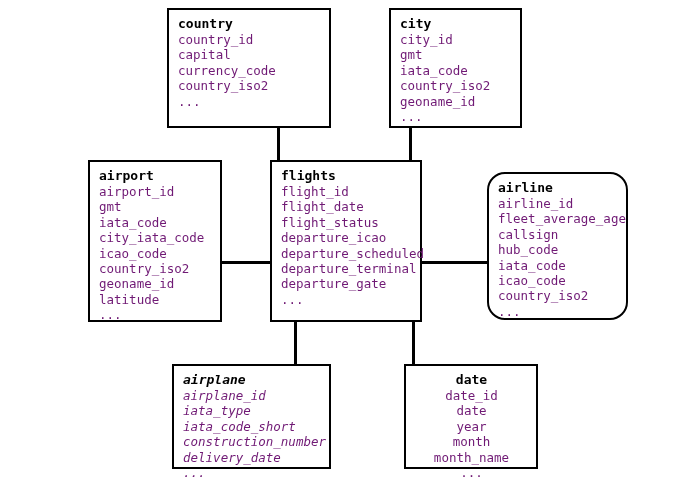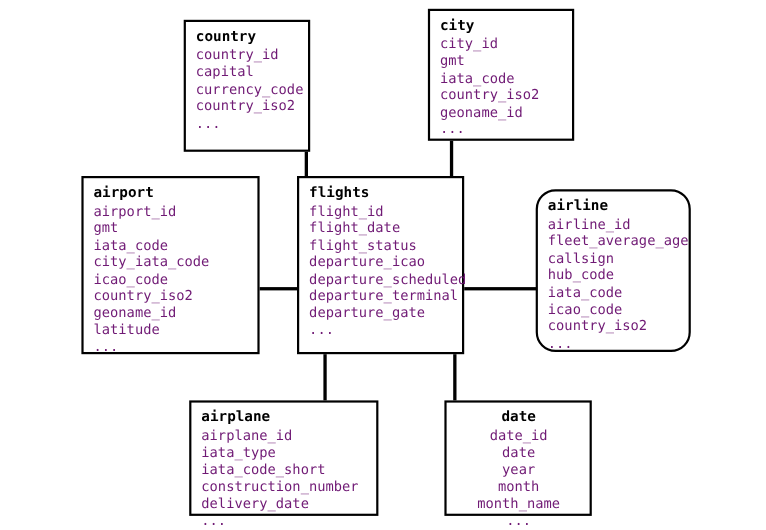--- a/index.html
+++ b/index.html
@@ -54,42 +54,42 @@
 </head>
 <body>
 
 <div id="canvas">
     <div class="connector v" style="left: 277px; top: 127px; height: 35px;"></div>
     <div class="connector v" style="left: 409px; top: 127px; height: 35px;"></div>
     <div class="connector h" style="left: 206px; top: 261px; width: 66px;"></div>
     <div class="connector h" style="left: 420px; top: 261px; width: 69px;"></div>
     <div class="connector v" style="left: 294px; top: 320px; height: 46px;"></div>
     <div class="connector v" style="left: 412px; top: 320px; height: 46px;"></div>
-    <div class="entity" style="left: 167px; top: 18px; width: 115px; height: 120px;">
+    <div class="entity" style="left: 167px; top: 8px; width: 164px; height: 120px;">
       <div class="entity-title">country</div>
       <ul class="field-list">
         <li class="field">country_id</li>
         <li class="field">capital</li>
         <li class="field">currency_code</li>
         <li class="field">country_iso2</li>
         <li class="field">...</li>
       </ul>
     </div>
     <div class="entity" style="left: 389px; top: 8px; width: 133px; height: 120px;">
       <div class="entity-title">city</div>
       <ul class="field-list">
         <li class="field">city_id</li>
         <li class="field">gmt</li>
         <li class="field">iata_code</li>
         <li class="field">country_iso2</li>
         <li class="field">geoname_id</li>
         <li class="field">...</li>
       </ul>
     </div>
-    <div class="entity" style="left: 74px; top: 160px; width: 162px; height: 162px;">
+    <div class="entity" style="left: 88px; top: 160px; width: 134px; height: 162px;">
       <div class="entity-title">airport</div>
       <ul class="field-list">
         <li class="field">airport_id</li>
         <li class="field">gmt</li>
         <li class="field">iata_code</li>
         <li class="field">city_iata_code</li>
         <li class="field">icao_code</li>
         <li class="field">country_iso2</li>
         <li class="field">geoname_id</li>
         <li class="field">latitude</li>
@@ -115,21 +115,21 @@
         <li class="field">airline_id</li>
         <li class="field">fleet_average_age</li>
         <li class="field">callsign</li>
         <li class="field">hub_code</li>
         <li class="field">iata_code</li>
         <li class="field">icao_code</li>
         <li class="field">country_iso2</li>
         <li class="field">...</li>
       </ul>
     </div>
-    <div class="entity" style="left: 172px; top: 364px; width: 172px; height: 105px;">
+    <div class="entity" style="left: 172px; top: 364px; width: 159px; height: 105px; font-style: italic;">
       <div class="entity-title">airplane</div>
       <ul class="field-list">
         <li class="field">airplane_id</li>
         <li class="field">iata_type</li>
         <li class="field">iata_code_short</li>
         <li class="field">construction_number</li>
         <li class="field">delivery_date</li>
         <li class="field">...</li>
       </ul>
     </div>

